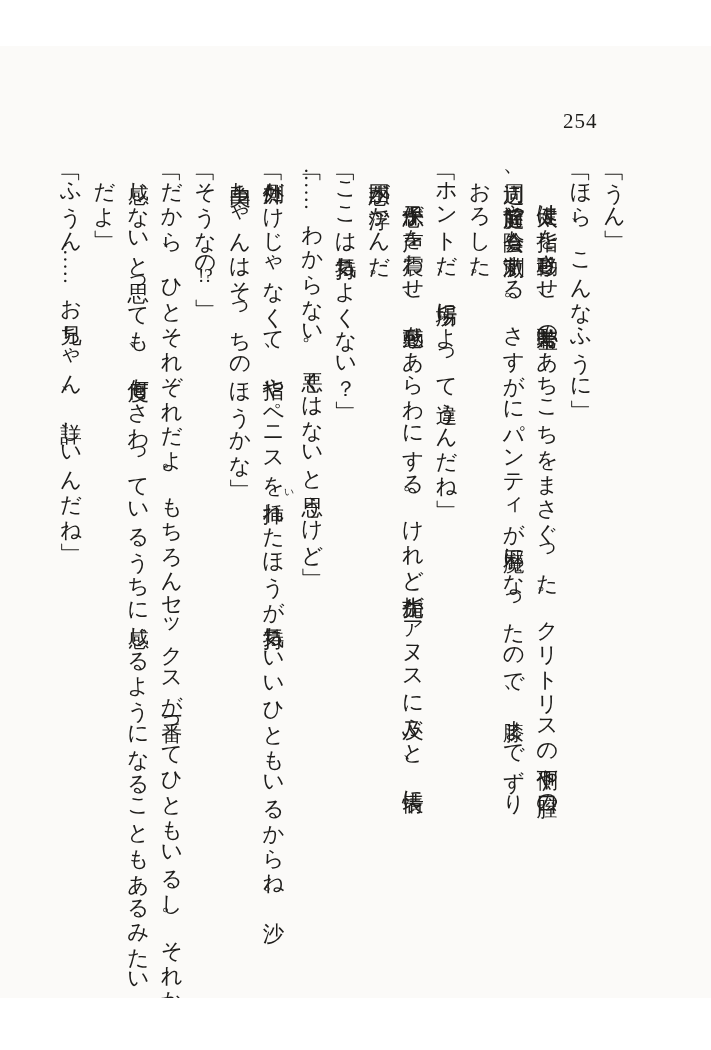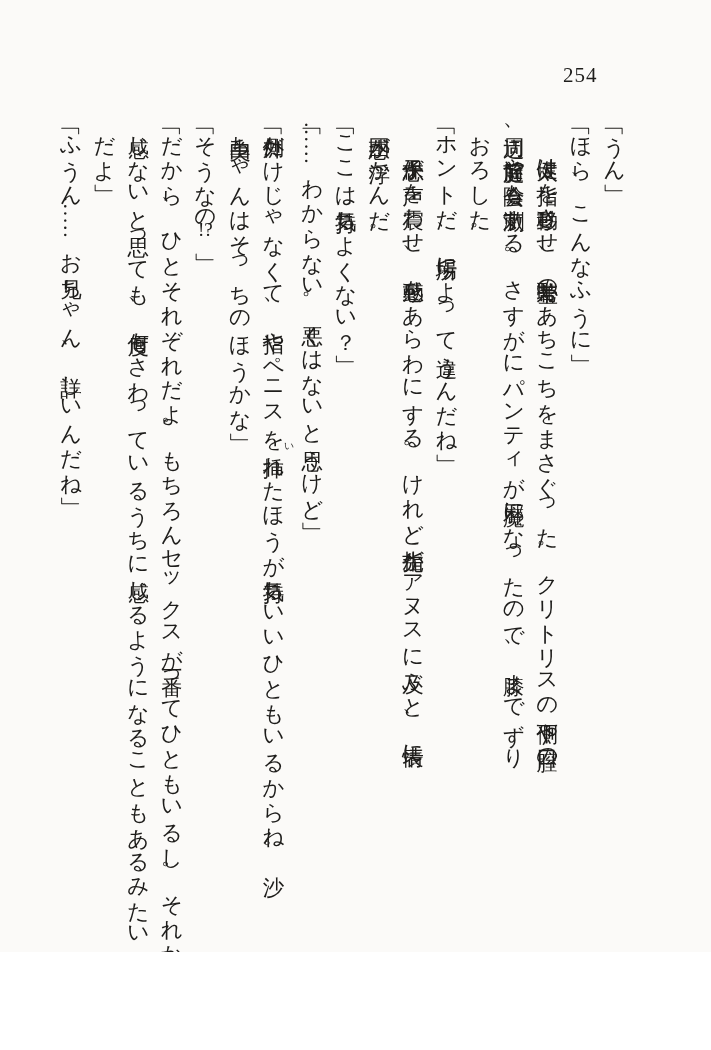--- a/index.html
+++ b/index.html
@@ -7,20 +7,21 @@
     padding: 0;
   }
   .page {
     position: relative;
     width: 711px;
     height: 952px;
     background: var(--paper, #fbfaf8);
     overflow: hidden;
     font-family: "Liberation Serif", "DejaVu Serif", serif;
     color: var(--ink, #1e1d1b);
+    margin-top: 46px;
   }
   .page-number {
     position: absolute;
     top: 63px;
     left: 563px;
     font-size: 21px;
     letter-spacing: 1px;
     color: var(--ink, #1e1d1b);
   }
   .text-block {

